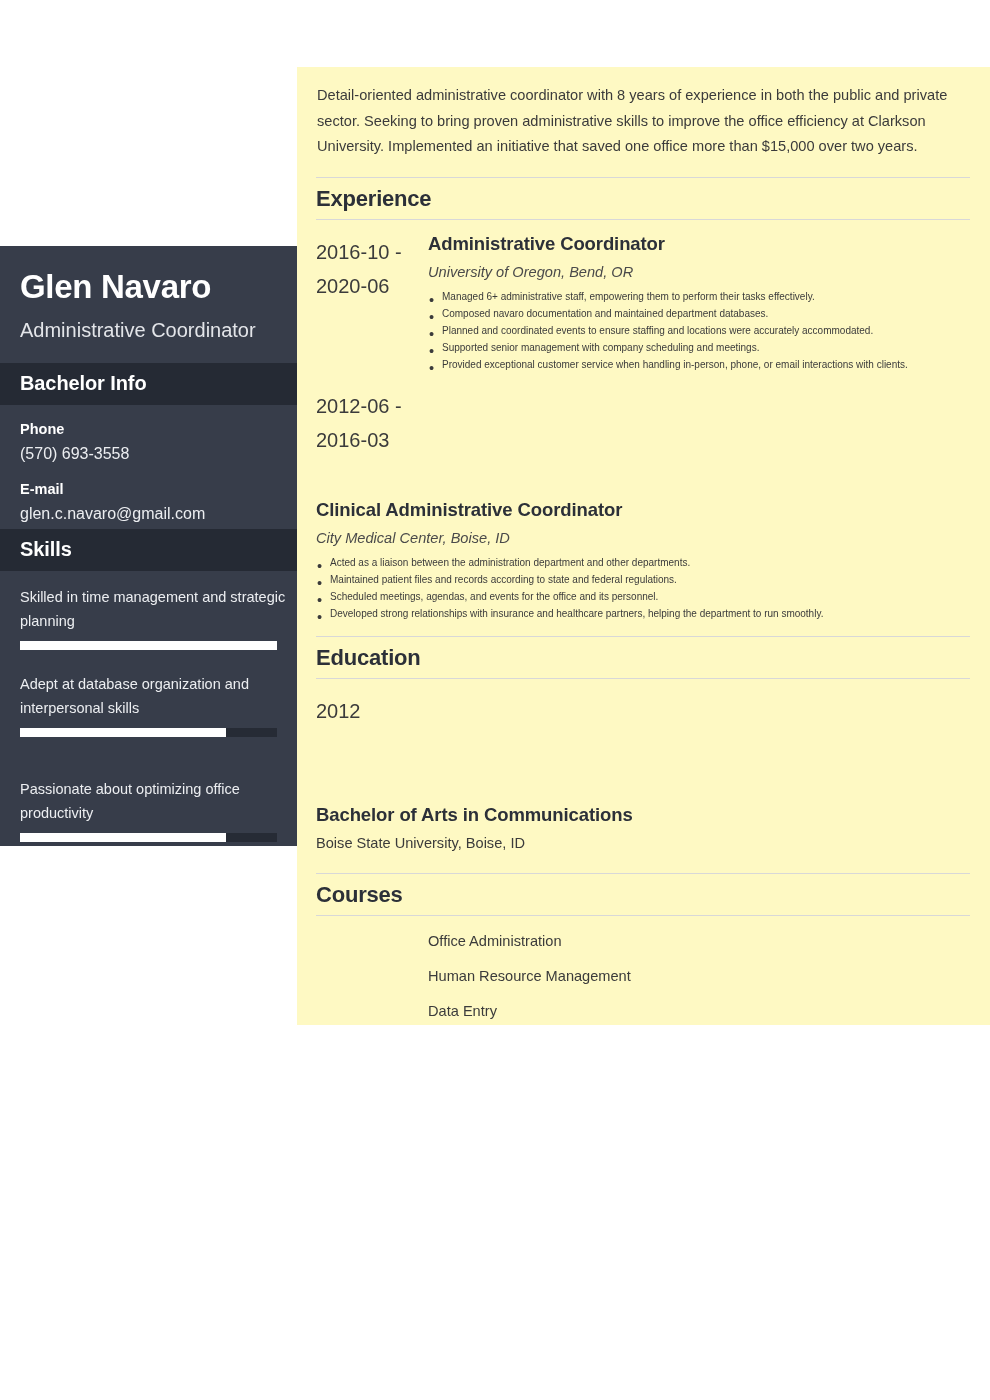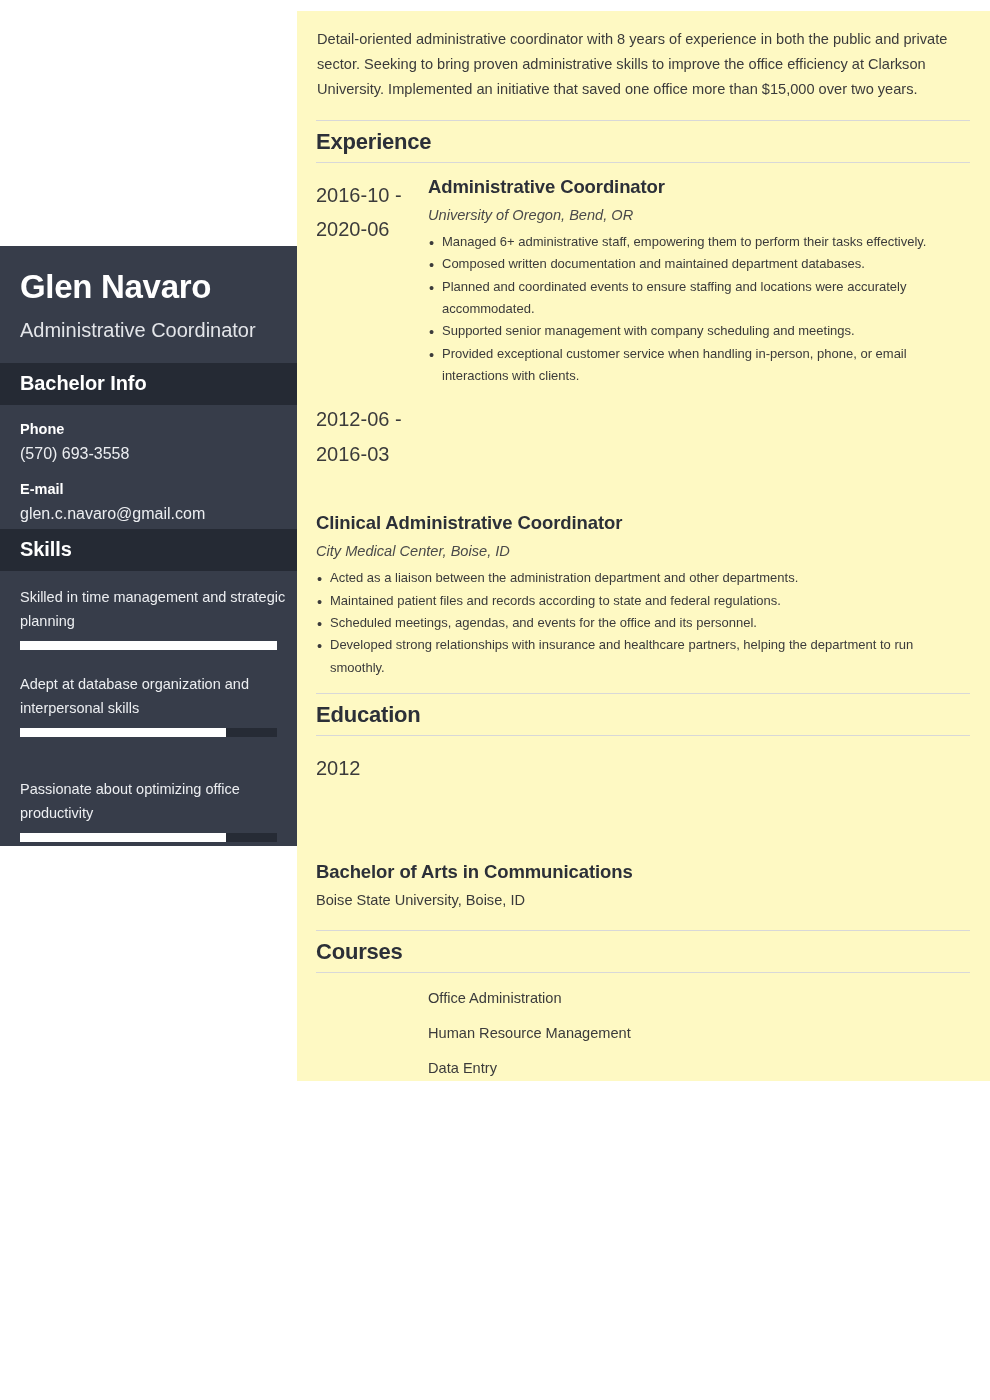--- a/index.html
+++ b/index.html
@@ -182,21 +182,21 @@
   .entry-subtitle.plain {
     font-style: normal;
     color: #3b3b3b;
   }
 
   .bullets { list-style: none; }
 
   .bullets li {
     position: relative;
     padding-left: 14px;
-    font-size: 13px;
+    font-size: 10px;
     line-height: 1.72;
     color: #3b3b3b;
   }
 
   .bullets li::before {
     content: "\2022";
     position: absolute;
     left: 1px;
     top: 0;
     color: #3b3b3b;
@@ -290,21 +290,21 @@
 
       <div class="entries">
 
         <div class="entry">
           <div class="entry-dates">2016-10 - 2020-06</div>
           <div class="entry-body">
             <div class="entry-title">Administrative Coordinator</div>
             <div class="entry-subtitle">University of Oregon, Bend, OR</div>
             <ul class="bullets">
               <li>Managed 6+ administrative staff, empowering them to perform their tasks effectively.</li>
-              <li>Composed written documentation and maintained department databases.</li>
+              <li>Composed navaro documentation and maintained department databases.</li>
               <li>Planned and coordinated events to ensure staffing and locations were accurately accommodated.</li>
               <li>Supported senior management with company scheduling and meetings.</li>
               <li>Provided exceptional customer service when handling in-person, phone, or email interactions with clients.</li>
             </ul>
           </div>
         </div>
 
         <div class="entry">
           <div class="entry-dates">2012-06 - 2016-03</div>
           <div class="entry-body">

